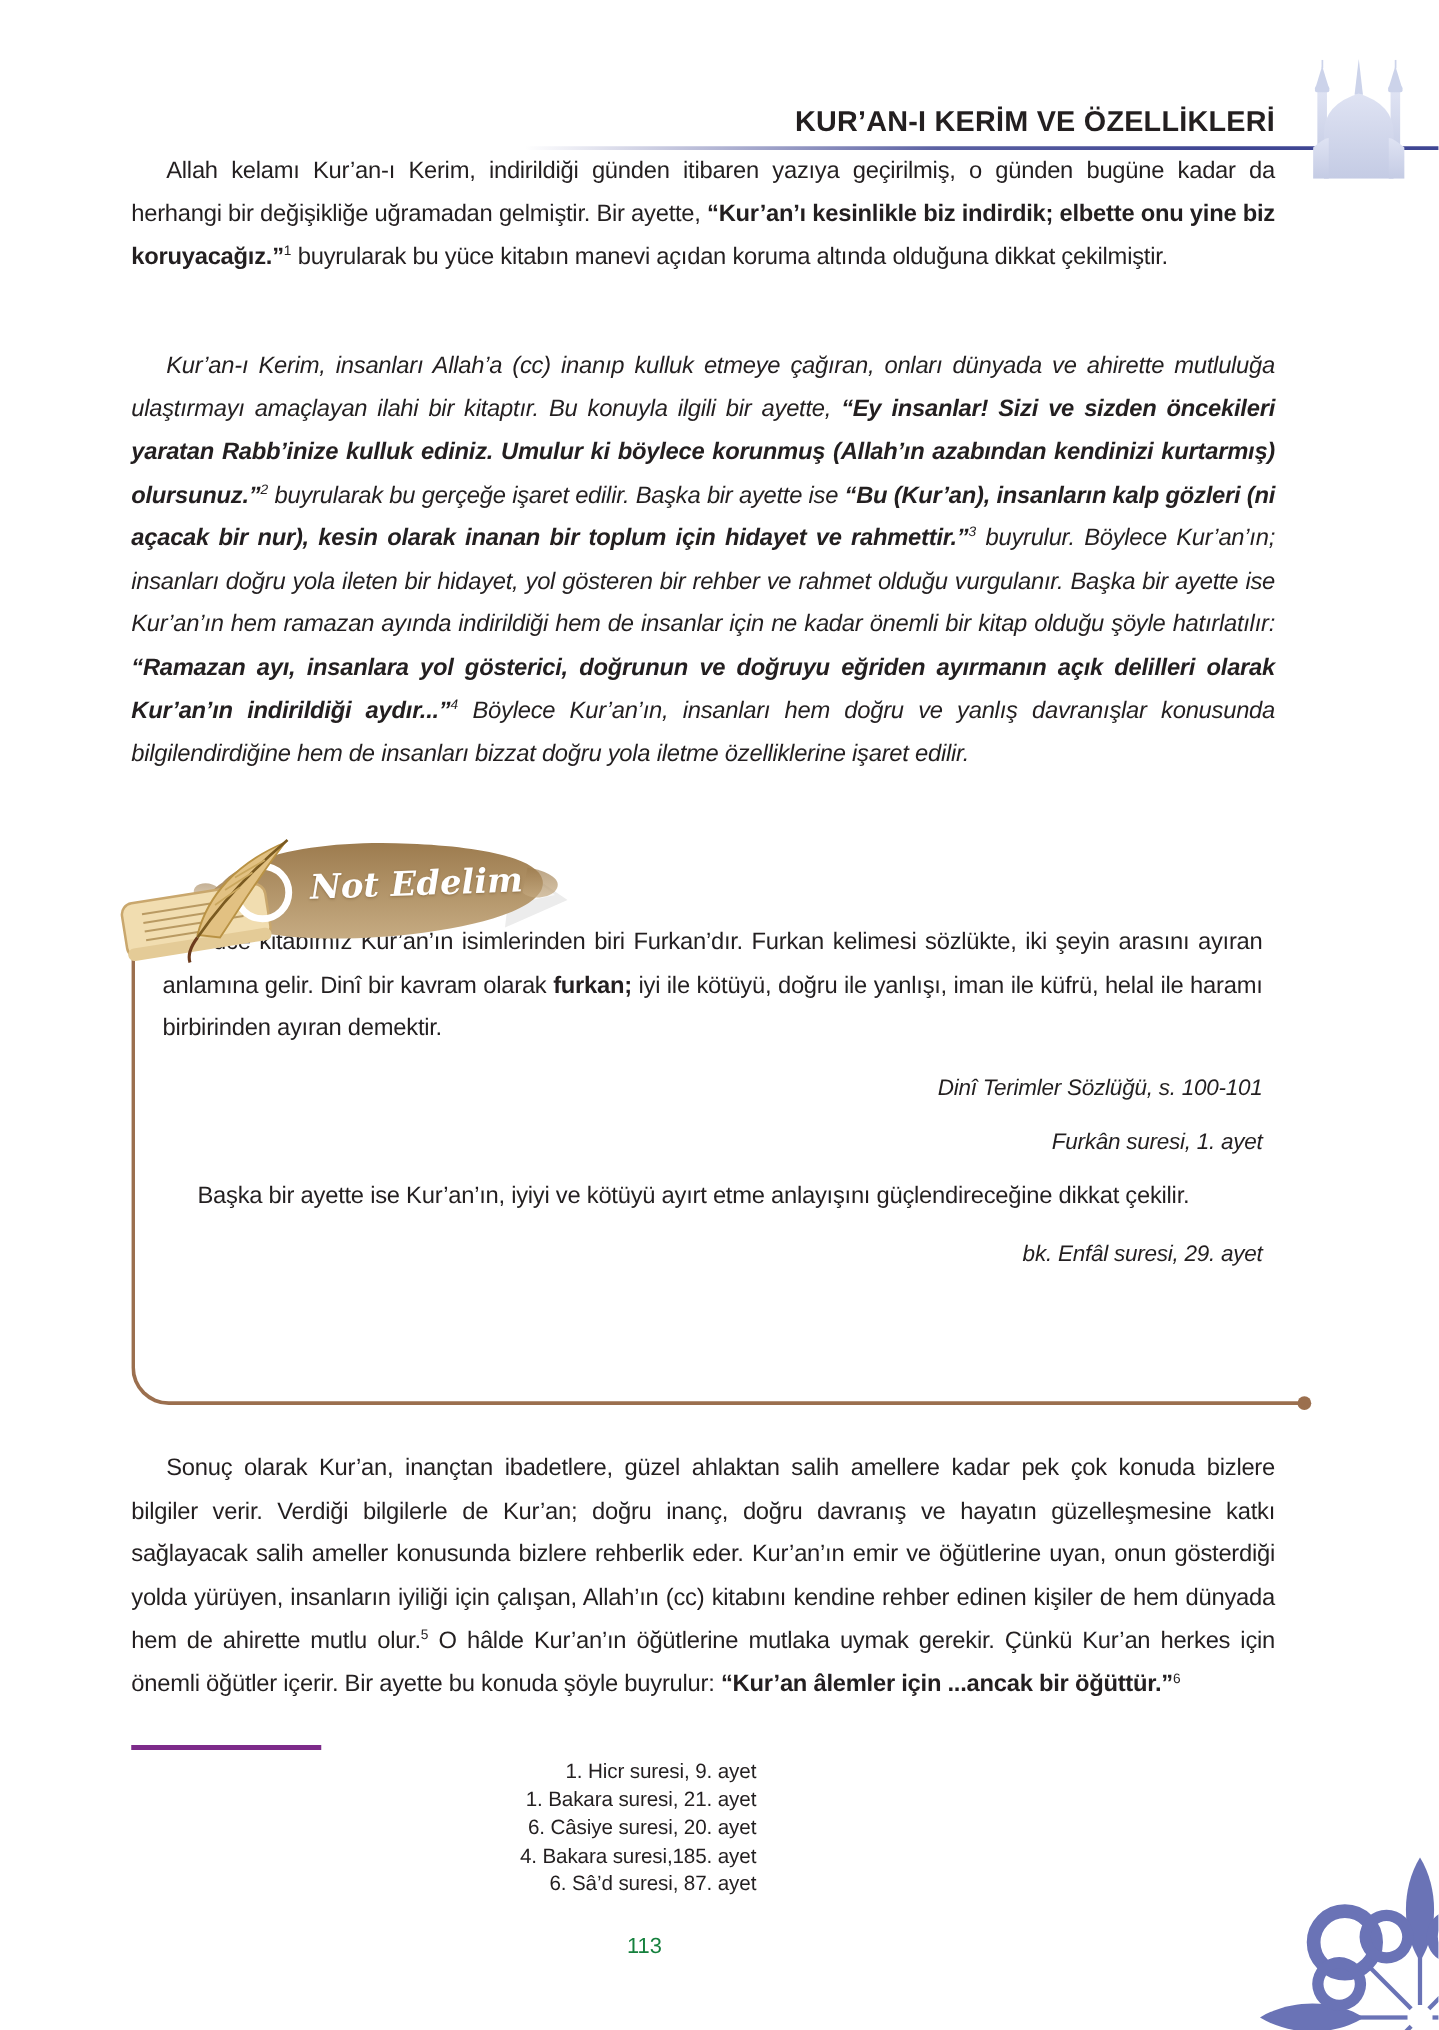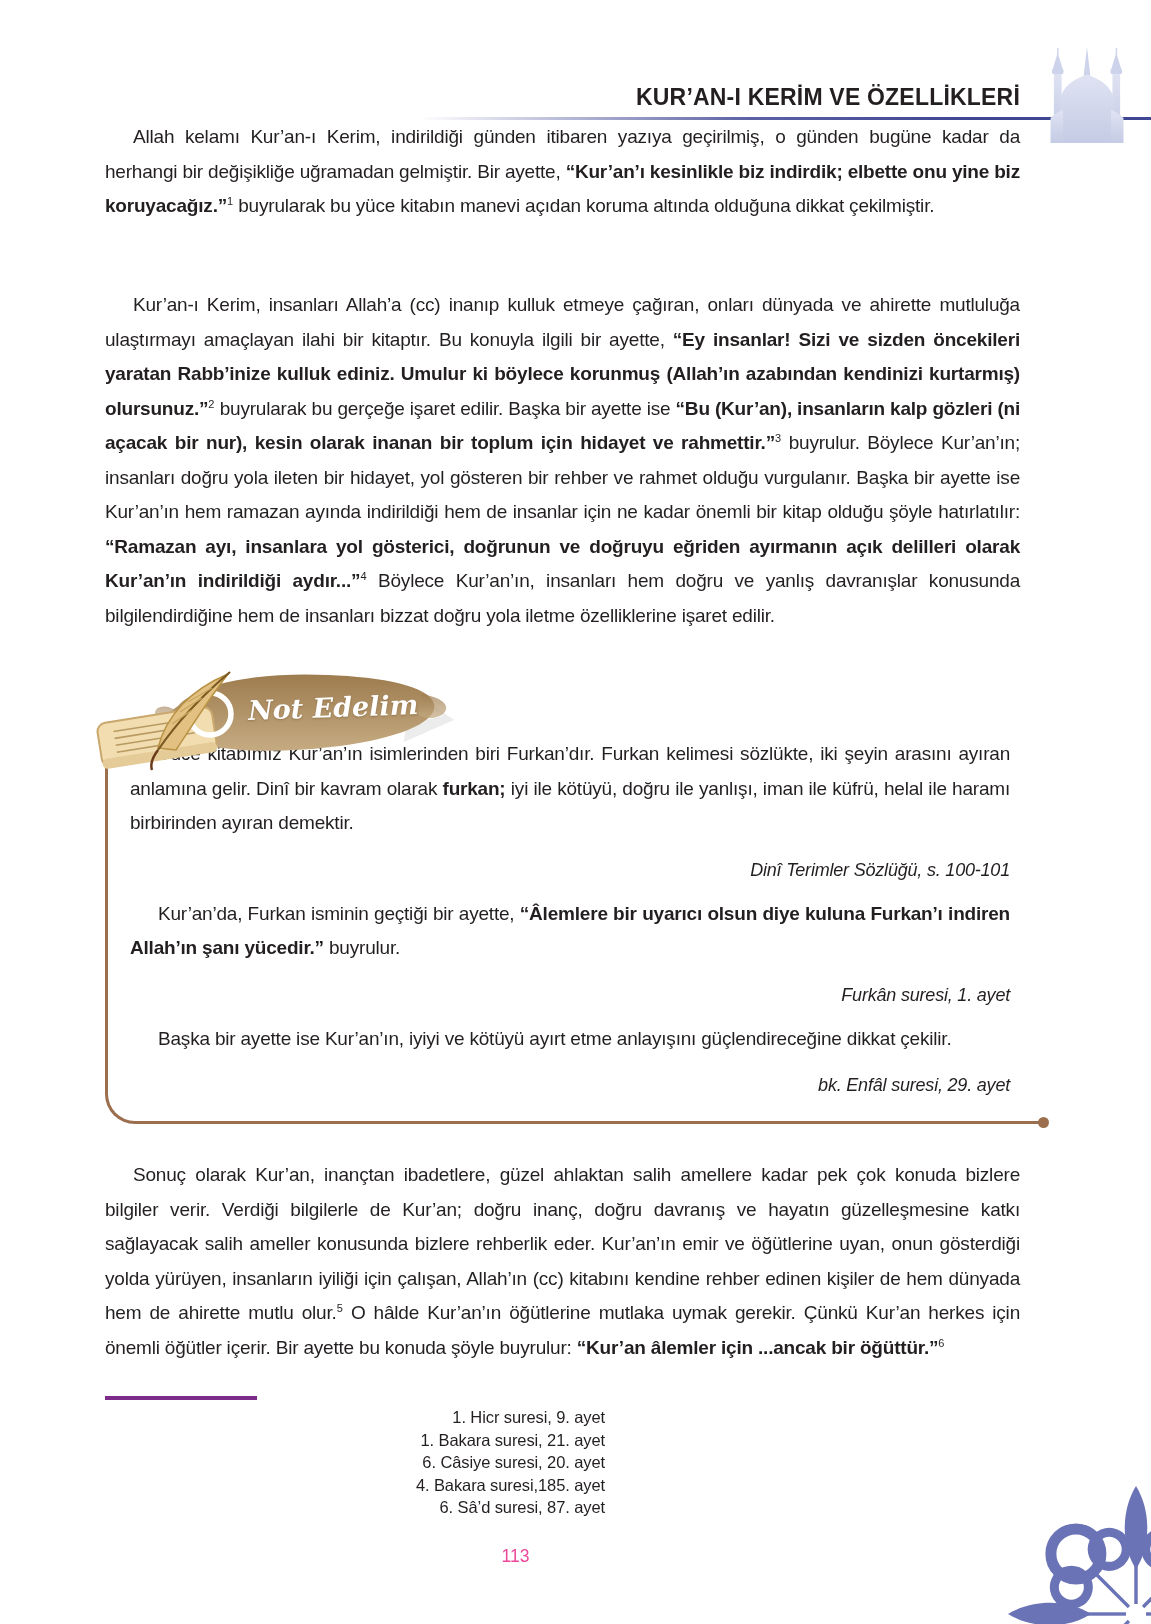--- a/index.html
+++ b/index.html
@@ -23,21 +23,21 @@
   .mosque{ position:absolute; top:47px; right:16px; width:96px; height:96px; z-index:3; }
   
   .para{
     position:absolute; left:105px; width:915px;
     font-size:19px; line-height:34.5px; letter-spacing:-0.2px;
     text-align:justify; text-indent:28px; color:#231f20;
   }
   .b{ font-weight:bold; }
   sup{ font-size:11px; line-height:0; vertical-align:7px; letter-spacing:0; }
   #p1{ top:120px; }
-  #p2{ top:288px; }
+  #p2{ top:276px;font-style:italic; }
   #p3{ top:1158px; }
   
   .note-border{
     position:absolute; left:105px; top:758px; width:935px; height:366px;
     border-left:3.5px solid #9b6f4e; border-bottom:3.5px solid #9b6f4e;
     border-bottom-left-radius:30px; z-index:1;
   }
   .note-dot{
     position:absolute; left:1038px; top:1117px; width:11px; height:11px;
     border-radius:50%; background:#9b6f4e;
@@ -61,21 +61,21 @@
     font-size:27px; color:#ffffff; transform:rotate(-2deg);
     text-shadow:0 1px 2px rgba(90,60,20,0.35); white-space:nowrap;
   }
   
   .fn-rule{ position:absolute; left:105px; top:1396px; width:152px; height:3.5px; background:#7d2b8a; }
   .footnotes{ position:absolute; left:105px; top:1406px; width:500px; }
   .footnotes div{ font-size:16.5px; line-height:22.5px; color:#231f20; letter-spacing:-0.1px;text-align:right; }
   
   .page-number{
     position:absolute; left:0; right:120px; top:1546px; text-align:center;
-    font-size:17.5px; color:#ec4899;
+    font-size:17.5px; color:#15803d;
   }
   .flower{ position:absolute; right:0; bottom:0; width:180px; height:190px; z-index:2; }
 </style>
 </head>
 <body>
 
 <div class="page">
 
   <div class="page-title">KUR’AN-I KERİM VE ÖZELLİKLERİ</div>
   <div class="title-rule"></div>
@@ -144,21 +144,20 @@
         <path d="M80,66 L100,52 M88,54 L110,40 M96,44 L120,30" stroke="#caa75e" stroke-width="1.4"></path>
         <path d="M66,92 C60,100 58,106 60,112" fill="none" stroke="#6b3a1d" stroke-width="2.5"></path>
       </g>
     </svg>
     <span class="note-banner-label">Not Edelim</span>
   </div>
 
   <div class="note-content">
     <p class="npara"><span>Yüce kitabımız Kur’an’ın isimlerinden biri Furkan’dır. Furkan kelimesi sözlükte, iki şeyin arasını ayıran anlamına gelir. Dinî bir kavram olarak </span><span class="b">furkan;</span><span> iyi ile kötüyü, doğru ile yanlışı, iman ile küfrü, helal ile haramı birbirinden ayıran demektir.</span></p>
     <p class="source">Dinî Terimler Sözlüğü, s. 100-101</p>
-    <p class="npara"><span>Kur’an’da, Furkan isminin geçtiği bir ayette, </span><span class="b">“Âlemlere bir uyarıcı olsun diye kuluna Furkan’ı indiren Allah’ın şanı yücedir.”</span><span> buyrulur.</span></p>
     <p class="source">Furkân suresi, 1. ayet</p>
     <p class="npara"><span>Başka bir ayette ise Kur’an’ın, iyiyi ve kötüyü ayırt etme anlayışını güçlendireceğine dikkat çekilir.</span></p>
     <p class="source">bk. Enfâl suresi, 29. ayet</p>
   </div>
 
   <p class="para" id="p3"><span>Sonuç olarak Kur’an, inançtan ibadetlere, güzel ahlaktan salih amellere kadar pek çok konuda bizlere bilgiler verir. Verdiği bilgilerle de Kur’an; doğru inanç, doğru davranış ve hayatın güzelleşmesine katkı sağlayacak salih ameller konusunda bizlere rehberlik eder. Kur’an’ın emir ve öğütlerine uyan, onun gösterdiği yolda yürüyen, insanların iyiliği için çalışan, Allah’ın (cc) kitabını kendine rehber edinen kişiler de hem dünyada hem de ahirette mutlu olur.</span><sup>5</sup><span> O hâlde Kur’an’ın öğütlerine mutlaka uymak gerekir. Çünkü Kur’an herkes için önemli öğütler içerir. Bir ayette bu konuda şöyle buyrulur: </span><span class="b">“Kur’an âlemler için ...ancak bir öğüttür.”</span><sup>6</sup></p>
 
   <div class="fn-rule"></div>
   <div class="footnotes">
     <div>1. Hicr suresi, 9. ayet</div>

